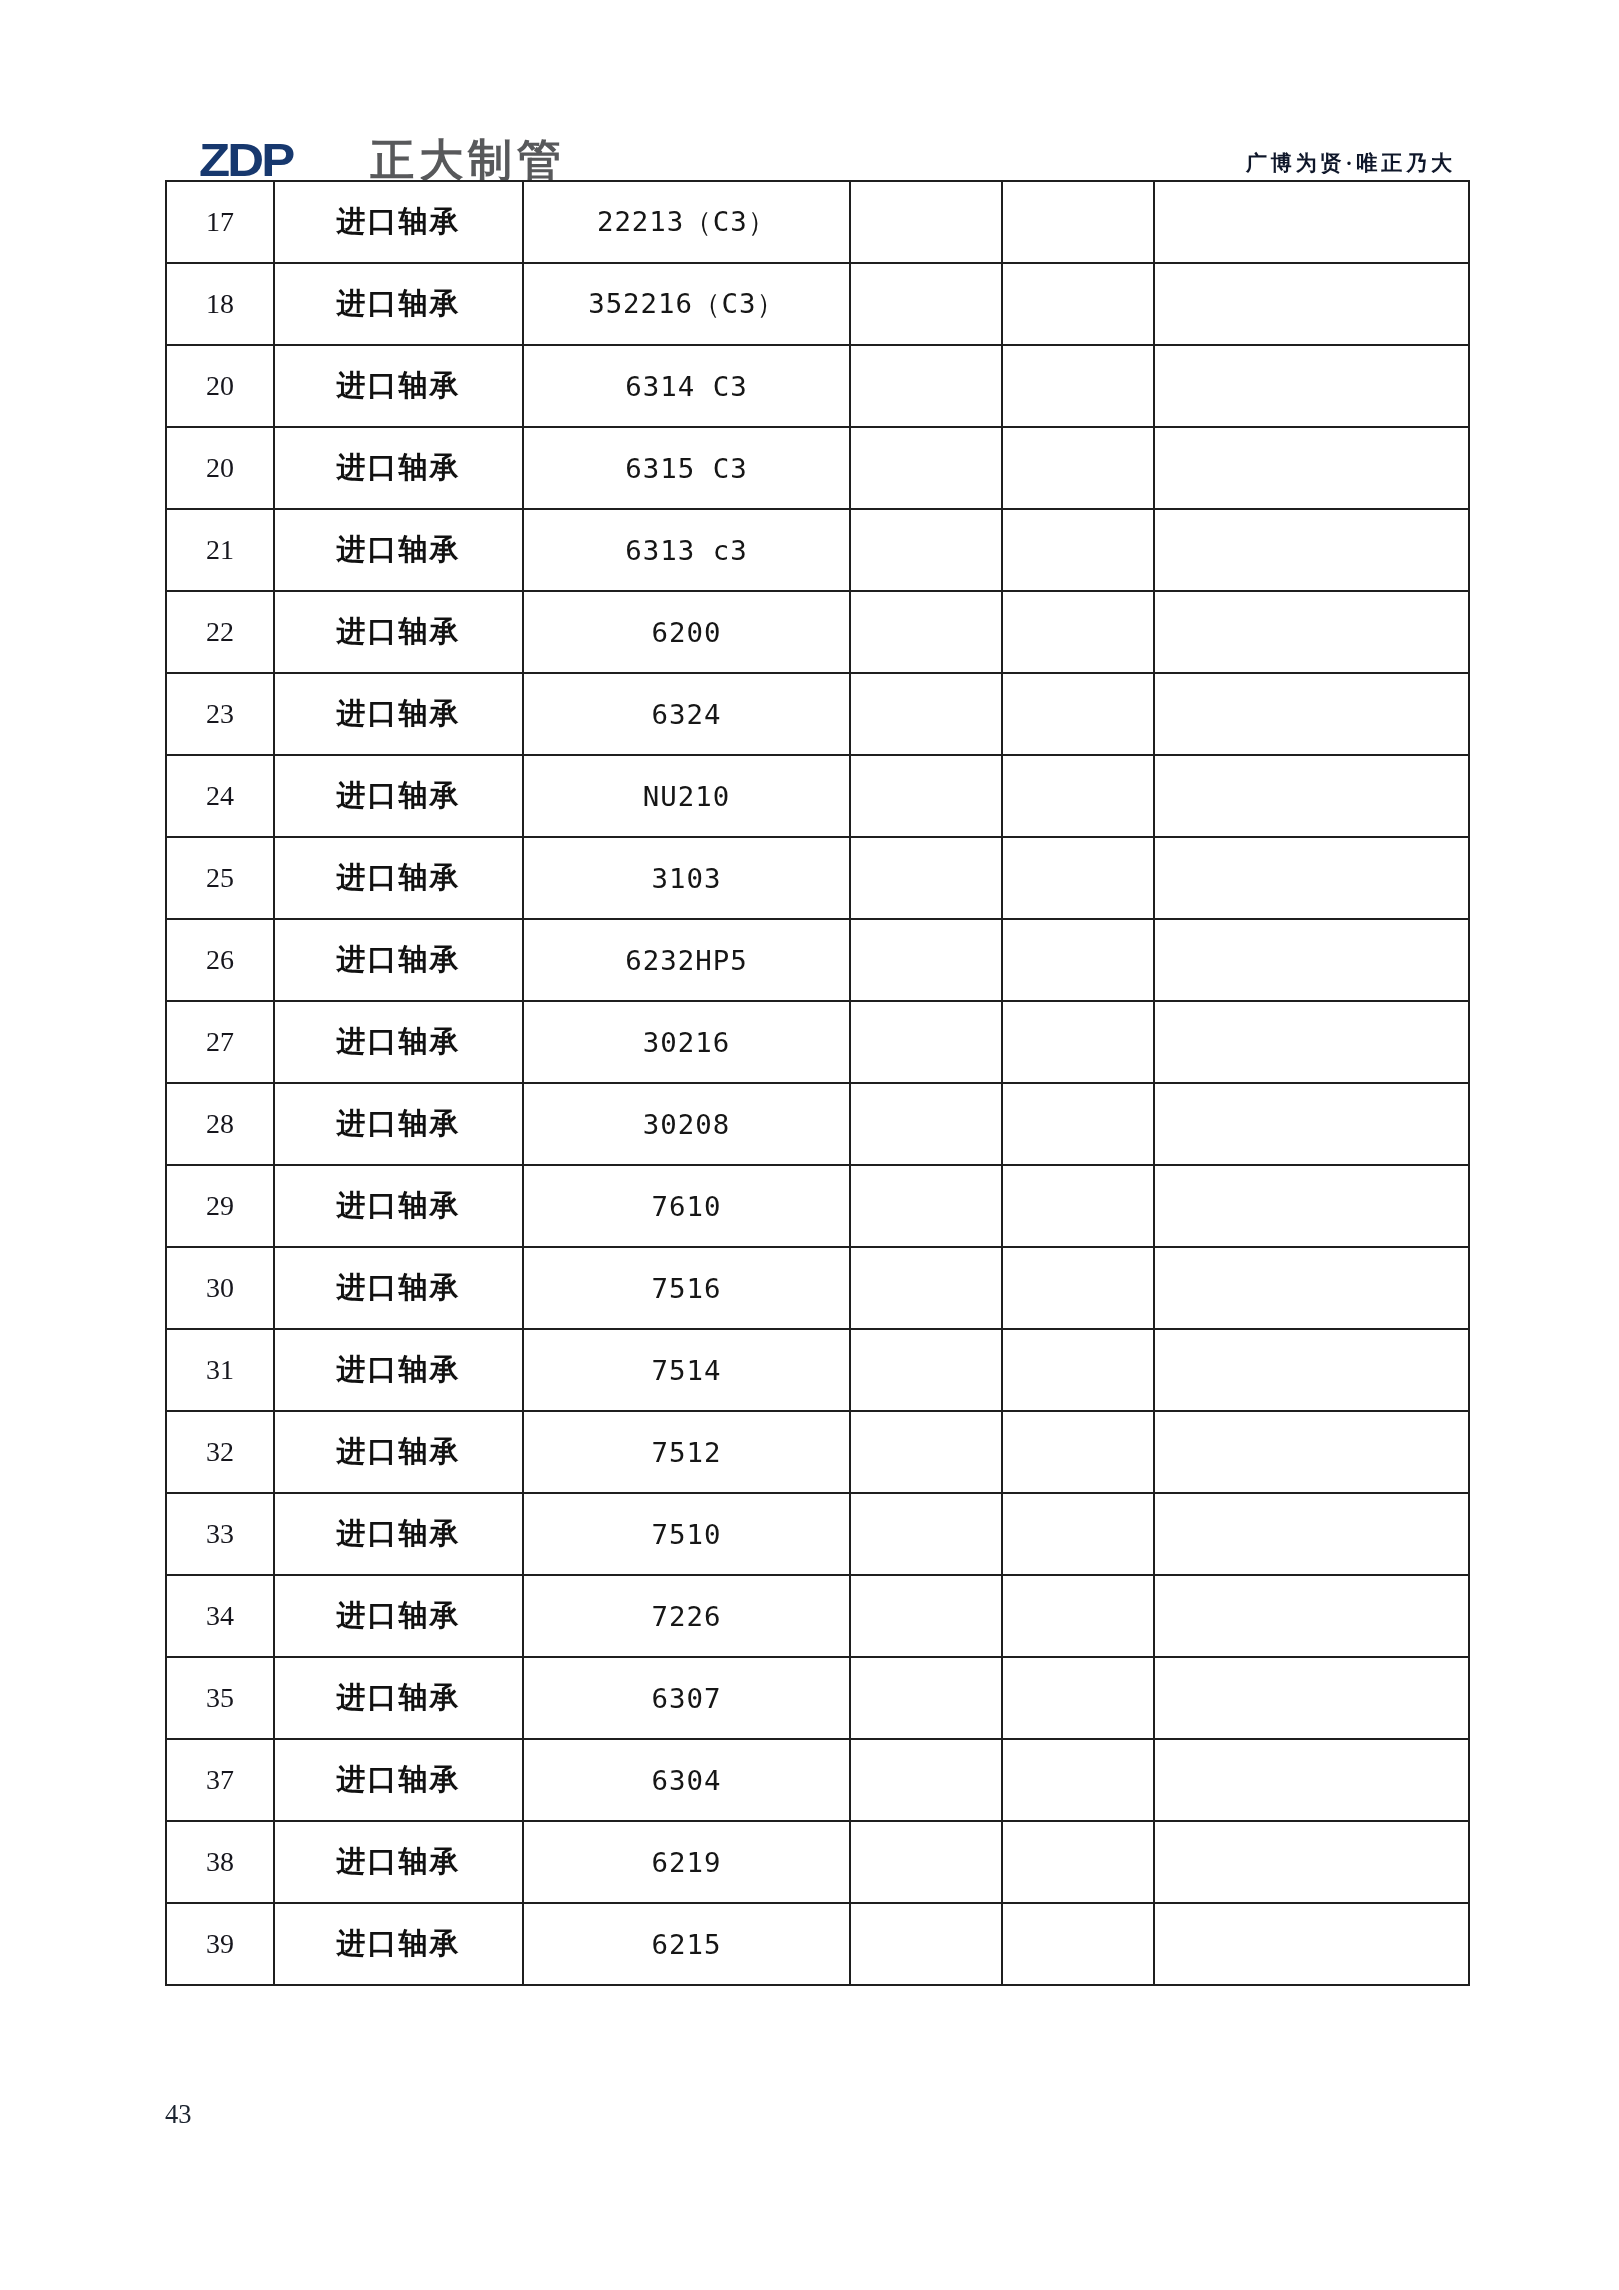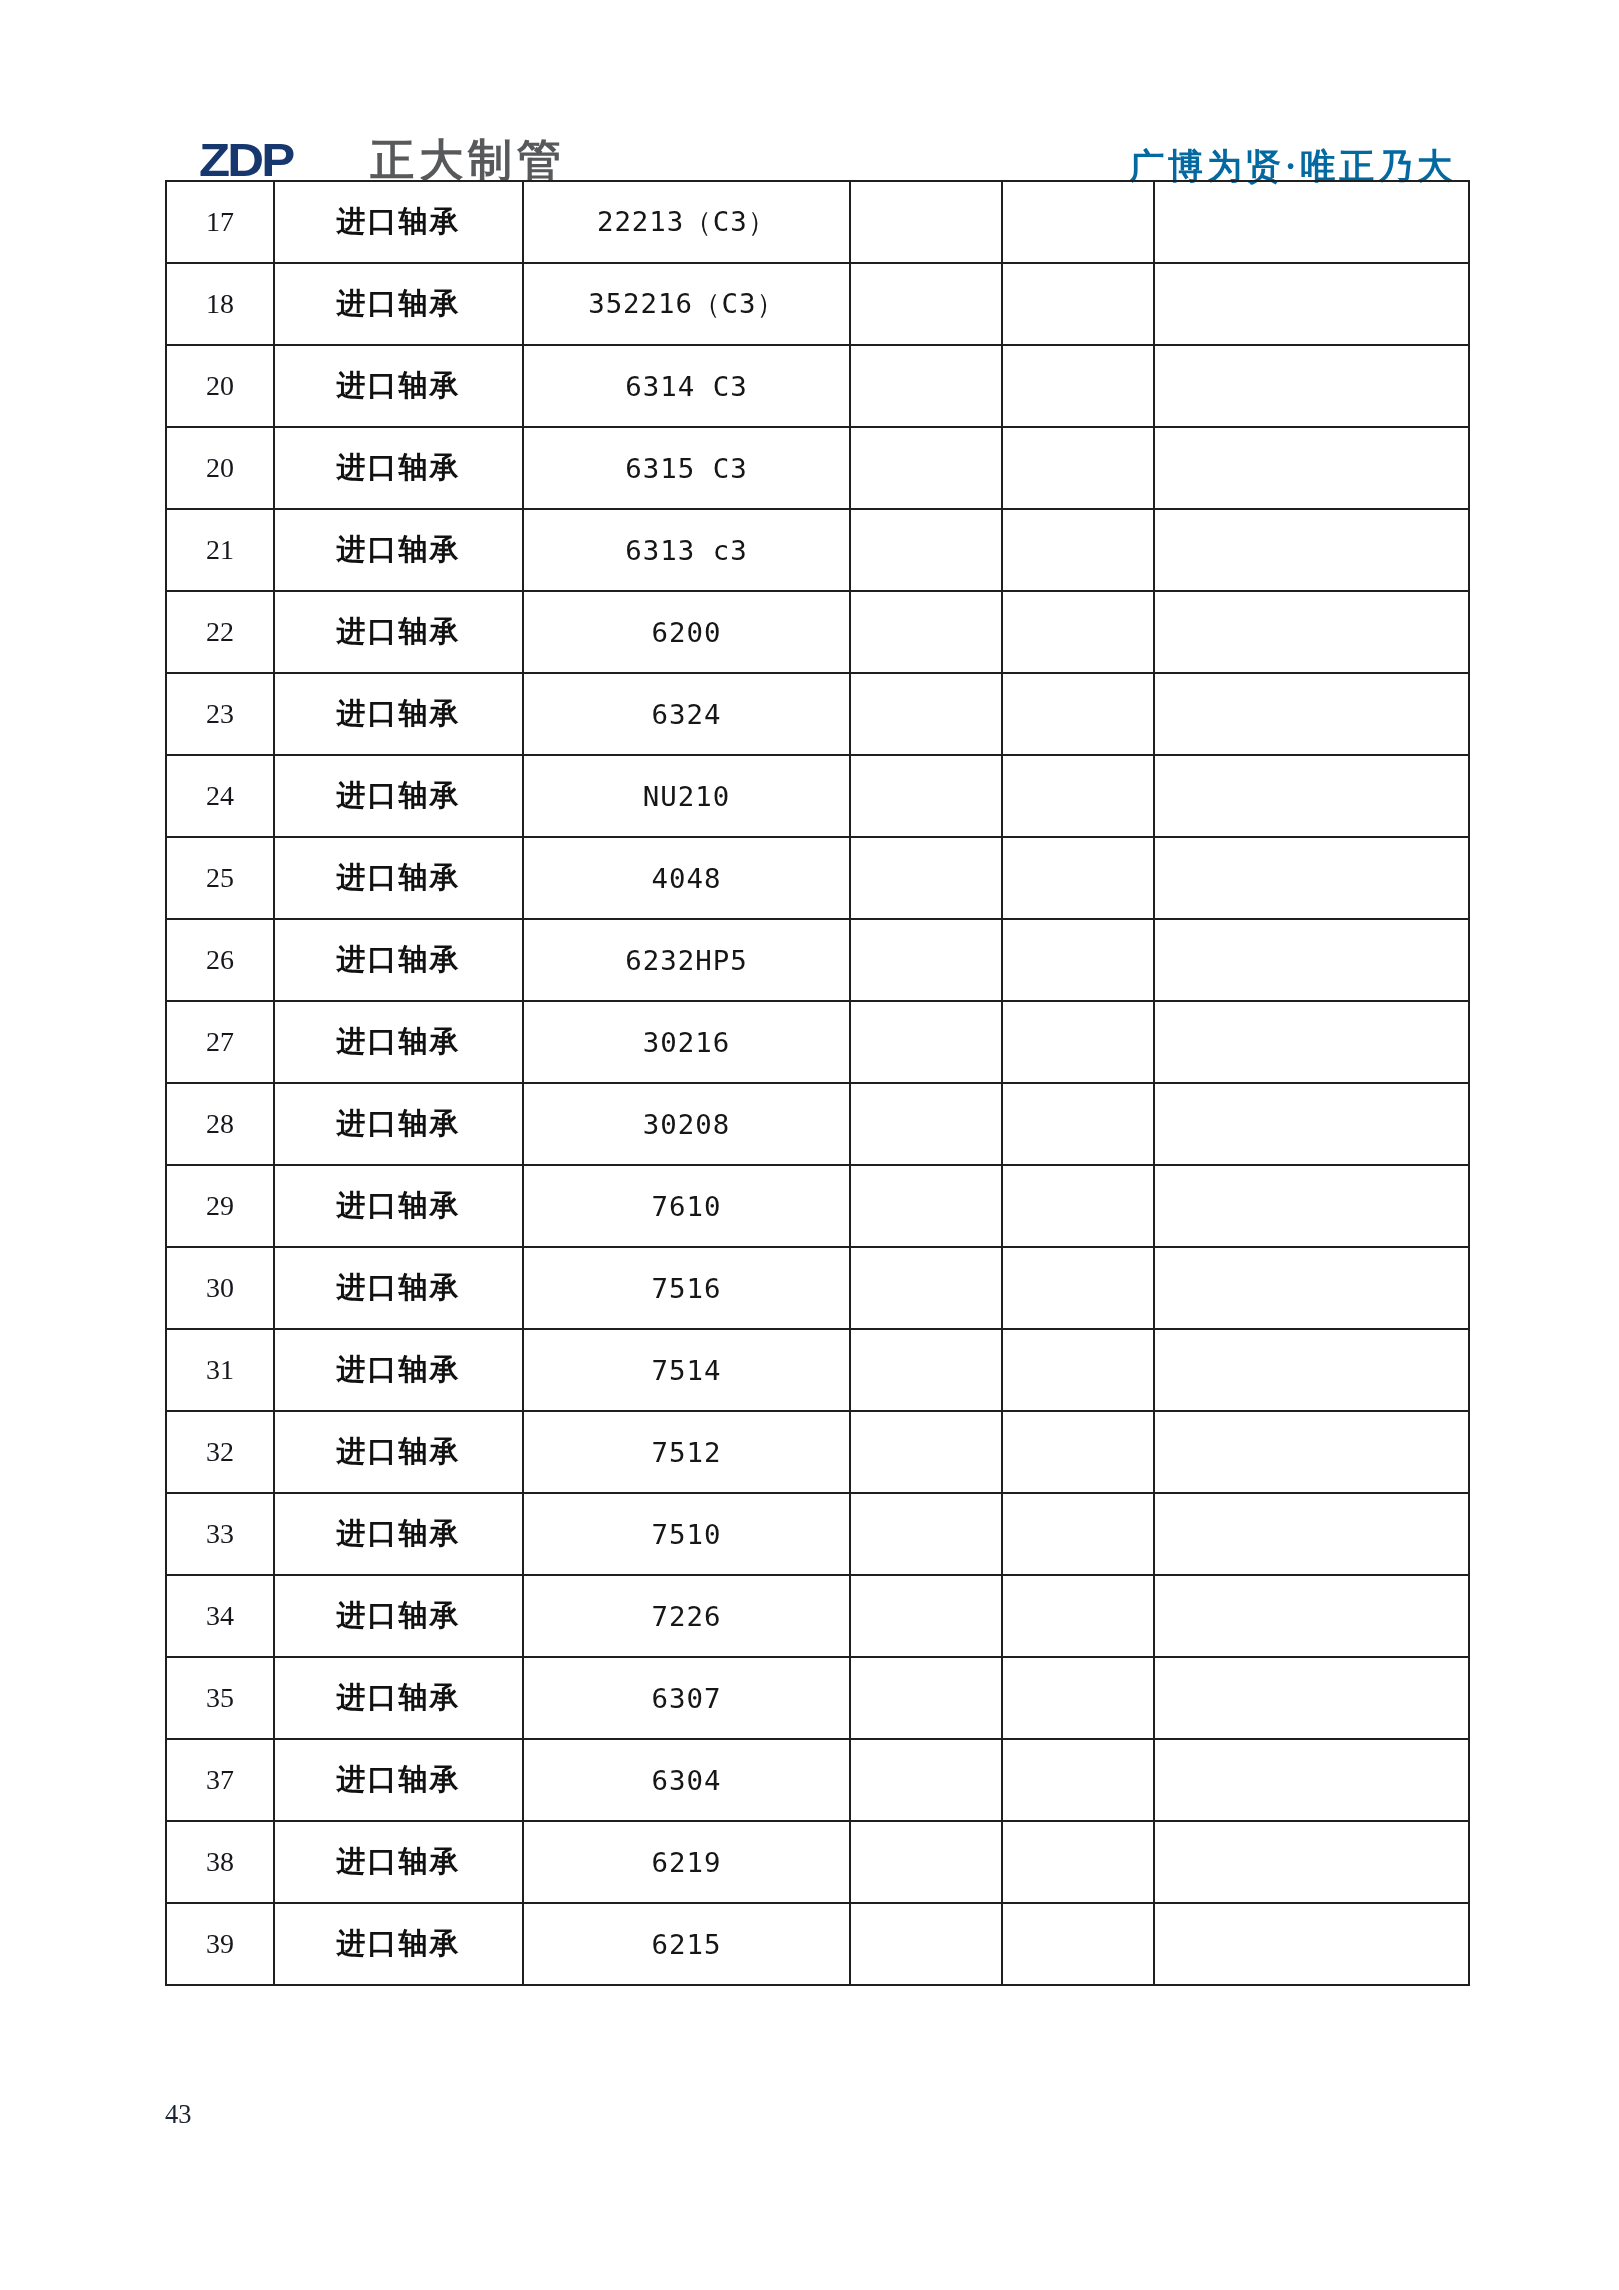--- a/index.html
+++ b/index.html
@@ -36,27 +36,27 @@
     font-family: "Liberation Sans", sans-serif;
     font-weight: 900;
     font-size: 44px;
     line-height: 47px;
     letter-spacing: 4.9px;
     color: #58595b;
     margin-left: 46px;
   }
   .tagline {
     position: absolute;
-    top: 143px;
+    top: 149px;
     right: 163px;
     font-family: "Liberation Serif", "DejaVu Serif", serif;
     font-weight: bold;
-    font-size: 35px;
+    font-size: 21px;
     letter-spacing: 3.9px;
-    color: #0369a1;
+    color: #0f172a;
     white-space: nowrap;
   }
   
   .parts-table {
     position: absolute;
     left: 165px;
     top: 180px;
     width: 1303px;
     border-collapse: collapse;
     table-layout: fixed;
@@ -182,21 +182,21 @@
           <td class="td-no">24</td>
           <td class="td-cat">进口轴承</td>
           <td class="td-model">NU210</td>
           <td class="td-empty"></td>
           <td class="td-empty"></td>
           <td class="td-empty"></td>
         </tr>
         <tr>
           <td class="td-no">25</td>
           <td class="td-cat">进口轴承</td>
-          <td class="td-model">4048</td>
+          <td class="td-model">3103</td>
           <td class="td-empty"></td>
           <td class="td-empty"></td>
           <td class="td-empty"></td>
         </tr>
         <tr>
           <td class="td-no">26</td>
           <td class="td-cat">进口轴承</td>
           <td class="td-model">6232HP5</td>
           <td class="td-empty"></td>
           <td class="td-empty"></td>

